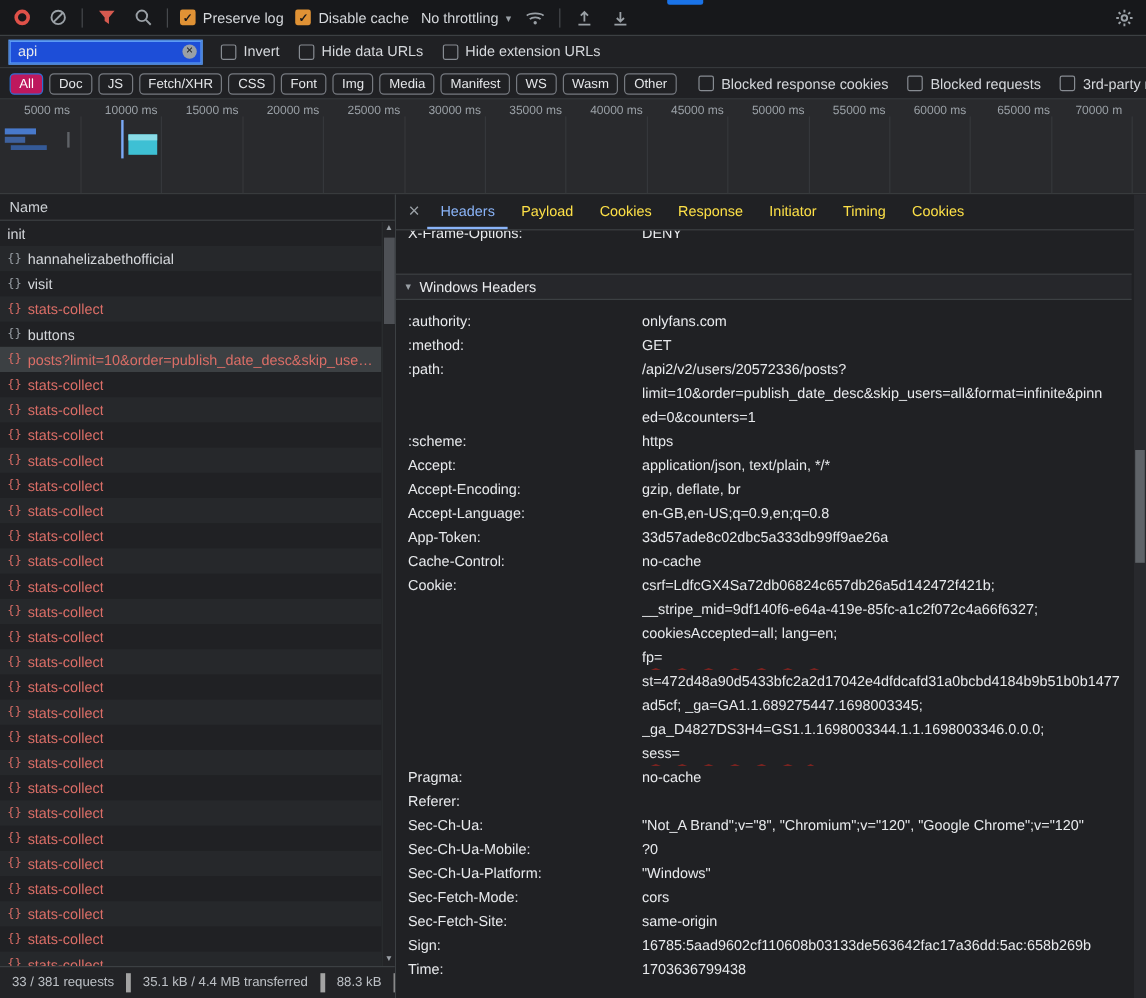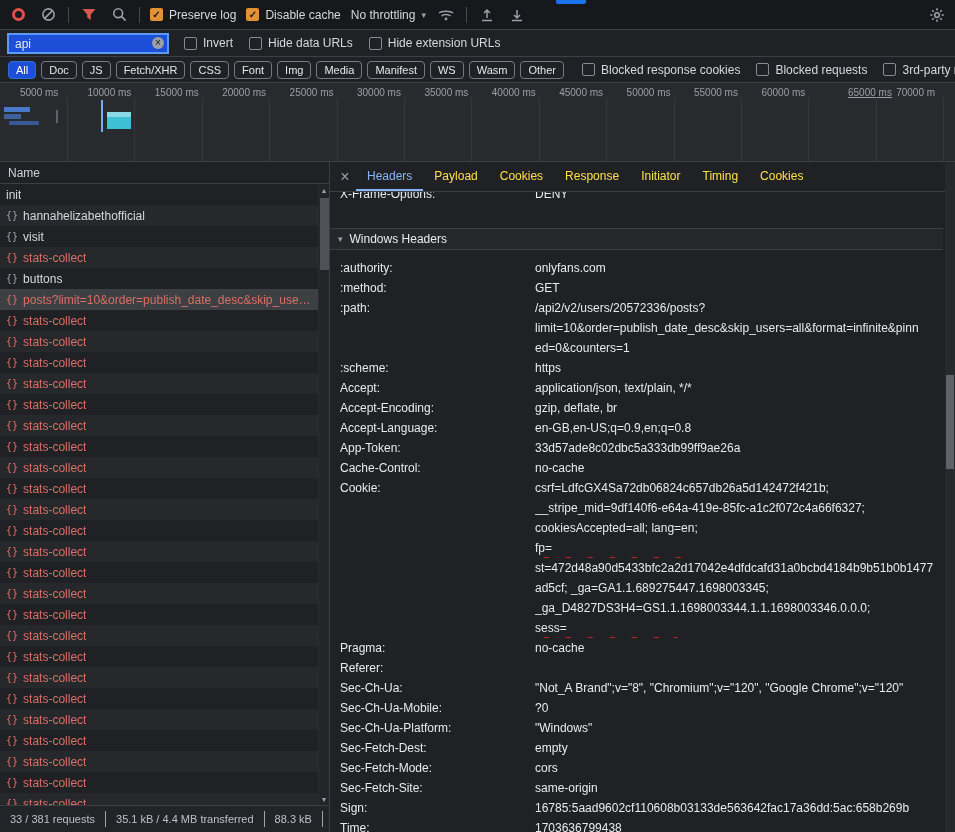--- a/index.html
+++ b/index.html
@@ -26,21 +26,21 @@
 
 .cb{display:inline-flex;align-items:center;gap:6px;font-size:12px;color:#d5d8dc;cursor:pointer;flex:none;white-space:nowrap;}
 .box{width:13px;height:13px;border-radius:2px;display:inline-flex;align-items:center;justify-content:center;flex:none;}
 .box.unchecked{border:1.5px solid #878c92;}
 .box.checked{background:#e09235;color:#17181b;font-size:10px;font-weight:bold;}
 
 
 .chips-row{height:26px;flex:none;background:#202124;border-bottom:1px solid #3c4043;display:flex;align-items:center;padding:0 8px;gap:18px;}
 .chips{display:inline-flex;align-items:center;gap:5px;}
 .chip{font-size:11px;font-family:inherit;padding:2px 7px;border:1px solid #767a80;border-radius:4px;background:transparent;color:#e4e6e9;cursor:pointer;line-height:12px;}
-.chip-selected{background:#1d4ed8;border-color:#2e6fd2;color:#ffffff;}
+.chip-selected{background:#be185d;border-color:#2e6fd2;color:#ffffff;}
 .chip-cbs{display:inline-flex;align-items:center;gap:16px;}
 
 
 .overview{height:79px;flex:none;background:#292a2d;border-bottom:1px solid #3c4043;position:relative;overflow:hidden;cursor:crosshair;}
 .tick-label{position:absolute;top:4px;font-size:10px;color:#9aa0a6;white-space:nowrap;}
 .tick-line{position:absolute;top:14px;bottom:0;width:1px;background:#35373b;}
 .ov-act{position:absolute;}
 
 
 .main{flex:1;display:flex;min-height:0;}
@@ -54,21 +54,21 @@
 .req-row.error{color:#db6e67;}
 .req-row.selected{background:#3c4043;}
 .req-icon{font-family:"DejaVu Sans Mono",monospace;font-size:10px;color:#9aa0a6;flex:none;}
 .req-row.error .req-icon{color:#db6e67;}
 .req-label{overflow:hidden;text-overflow:ellipsis;}
 .lscroll{position:absolute;right:0;top:23px;bottom:27px;width:11px;background:#232427;border-left:1px solid #2c2e31;display:flex;flex-direction:column;align-items:center;}
 .lscroll .arr{font-size:7px;color:#9aa0a6;height:11px;line-height:11px;flex:none;cursor:pointer;}
 .lscroll .thumb{width:9px;height:72px;background:#4e5156;margin-top:2px;flex:none;cursor:pointer;}
 .lscroll .arr.down{margin-top:auto;}
 .status-bar{height:27px;flex:none;border-top:1px solid #3c4043;background:#232427;display:flex;align-items:center;font-size:11px;color:#bdc1c6;overflow:hidden;white-space:nowrap;}
-.stat{padding:0 10px;border-right:1px solid #a3a3a3;height:16px;line-height:16px;flex:none;}
+.stat{padding:0 10px;border-right:4px solid #a3a3a3;height:16px;line-height:16px;flex:none;}
 
 
 .details{flex:1;display:flex;flex-direction:column;min-width:0;position:relative;background:#202124;}
 .tabbar{height:30px;flex:none;border-bottom:1px solid #3c4043;display:flex;align-items:center;padding:0 6px 0 4px;}
 .close-x{width:22px;text-align:center;color:#9aa0a6;font-size:16px;cursor:pointer;flex:none;}
 .dtabs{display:flex;align-items:center;height:100%;}
 .dtab{padding:0 11px;height:100%;display:flex;align-items:center;font-size:12px;color:#fde047;cursor:pointer;border-bottom:2px solid transparent;}
 .dtab.active{color:#8ab4f8;border-bottom-color:#8ab4f8;}
 .dcontent{flex:1;min-height:0;overflow:hidden;position:relative;padding-right:12px;}
 .clipped{height:36px;overflow:hidden;}
@@ -224,21 +224,21 @@
         <span class="tick-label" style="left: 491.8px;">40000 ms</span>
         <div class="tick-line" style="left: 538.8px;"></div>
         <span class="tick-label" style="left: 559.2px;">45000 ms</span>
         <div class="tick-line" style="left: 606.2px;"></div>
         <span class="tick-label" style="left: 626.6px;">50000 ms</span>
         <div class="tick-line" style="left: 673.6px;"></div>
         <span class="tick-label" style="left: 694px;">55000 ms</span>
         <div class="tick-line" style="left: 741px;"></div>
         <span class="tick-label" style="left: 761.4px;">60000 ms</span>
         <div class="tick-line" style="left: 808.4px;"></div>
-        <span class="tick-label" style="left: 848px; text-decoration: underline;">65000 ms</span>
+        <span class="tick-label" style="left: 831px;">65000 ms</span>
         <div class="tick-line" style="left: 875.8px;"></div>
         <span class="tick-label" style="left: 896.2px;">70000 m</span>
         <div class="tick-line" style="left: 943.2px;"></div>
       </div>
     <div class="ov-act" style="left:4px;top:24px;width:26px;height:5px;background:#4d87e8;opacity:.85"></div>
     <div class="ov-act" style="left:4px;top:31px;width:17px;height:5px;background:#4d87e8;opacity:.6"></div>
     <div class="ov-act" style="left:9px;top:38px;width:30px;height:4px;background:#3a6fc4;opacity:.7"></div>
     <div class="ov-act" style="left:56px;top:27px;width:2px;height:13px;background:#5f6368"></div>
     <div class="ov-act" style="left:101px;top:17px;width:2px;height:32px;background:#7baaf7"></div>
     <div class="ov-act" style="left:107px;top:29px;width:24px;height:17px;background:#3ec0d4">
@@ -508,26 +508,20 @@
                 <div class="hdr-line"><span>?0</span></div>
               </div>
             </div>
             <div class="hdr-row">
               <div class="hdr-name">Sec-Ch-Ua-Platform:</div>
               <div class="hdr-value">
                 <div class="hdr-line"><span>"Windows"</span></div>
               </div>
             </div>
             <div class="hdr-row">
-              <div class="hdr-name">Sec-Fetch-Dest:</div>
-              <div class="hdr-value">
-                <div class="hdr-line"><span>empty</span></div>
-              </div>
-            </div>
-            <div class="hdr-row">
               <div class="hdr-name">Sec-Fetch-Mode:</div>
               <div class="hdr-value">
                 <div class="hdr-line"><span>cors</span></div>
               </div>
             </div>
             <div class="hdr-row">
               <div class="hdr-name">Sec-Fetch-Site:</div>
               <div class="hdr-value">
                 <div class="hdr-line"><span>same-origin</span></div>
               </div>

